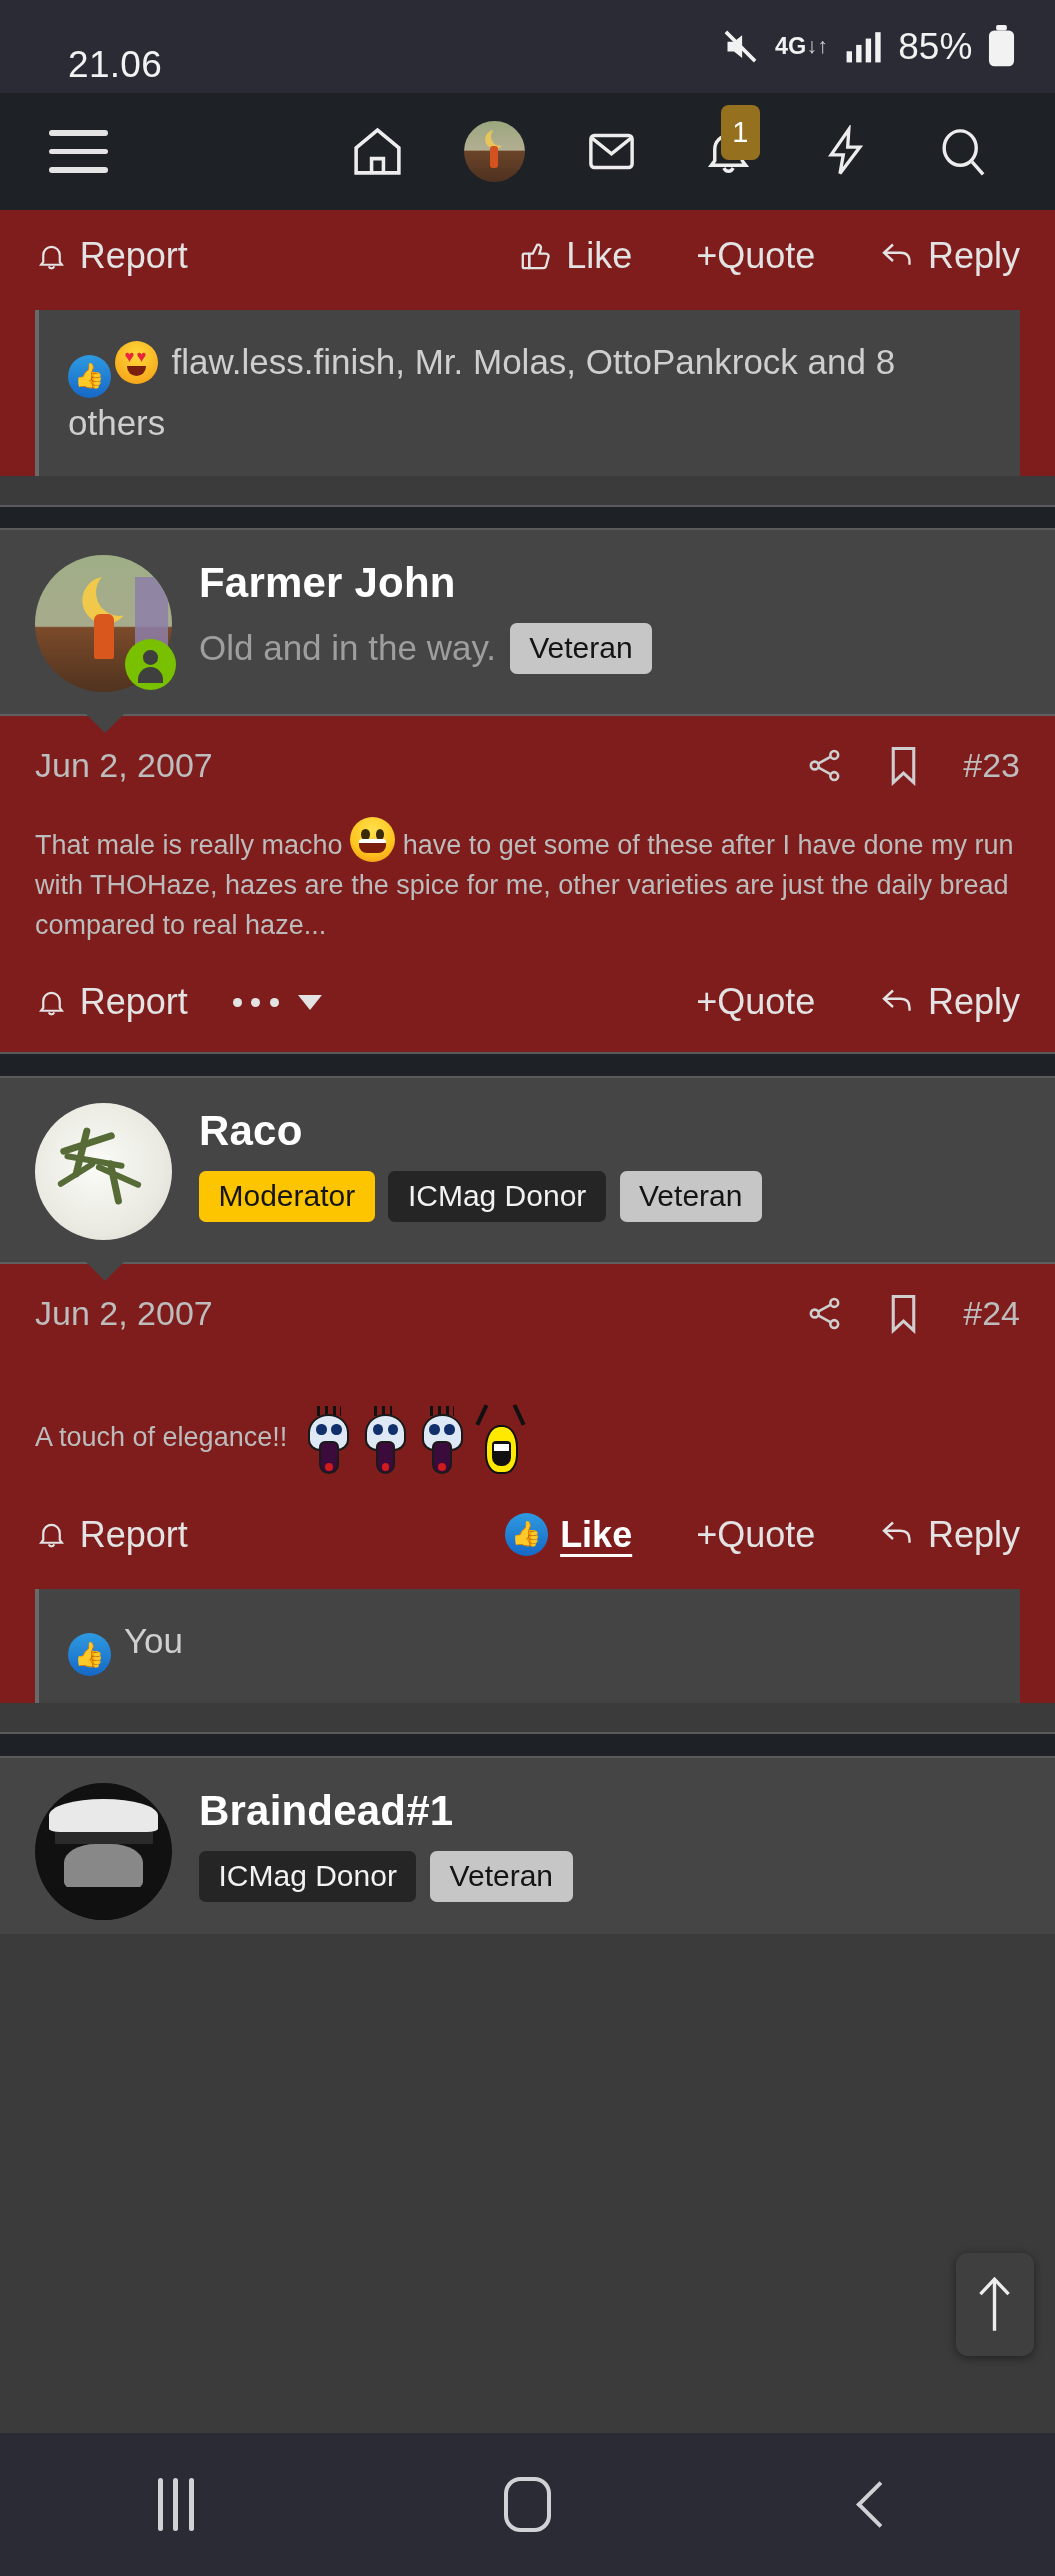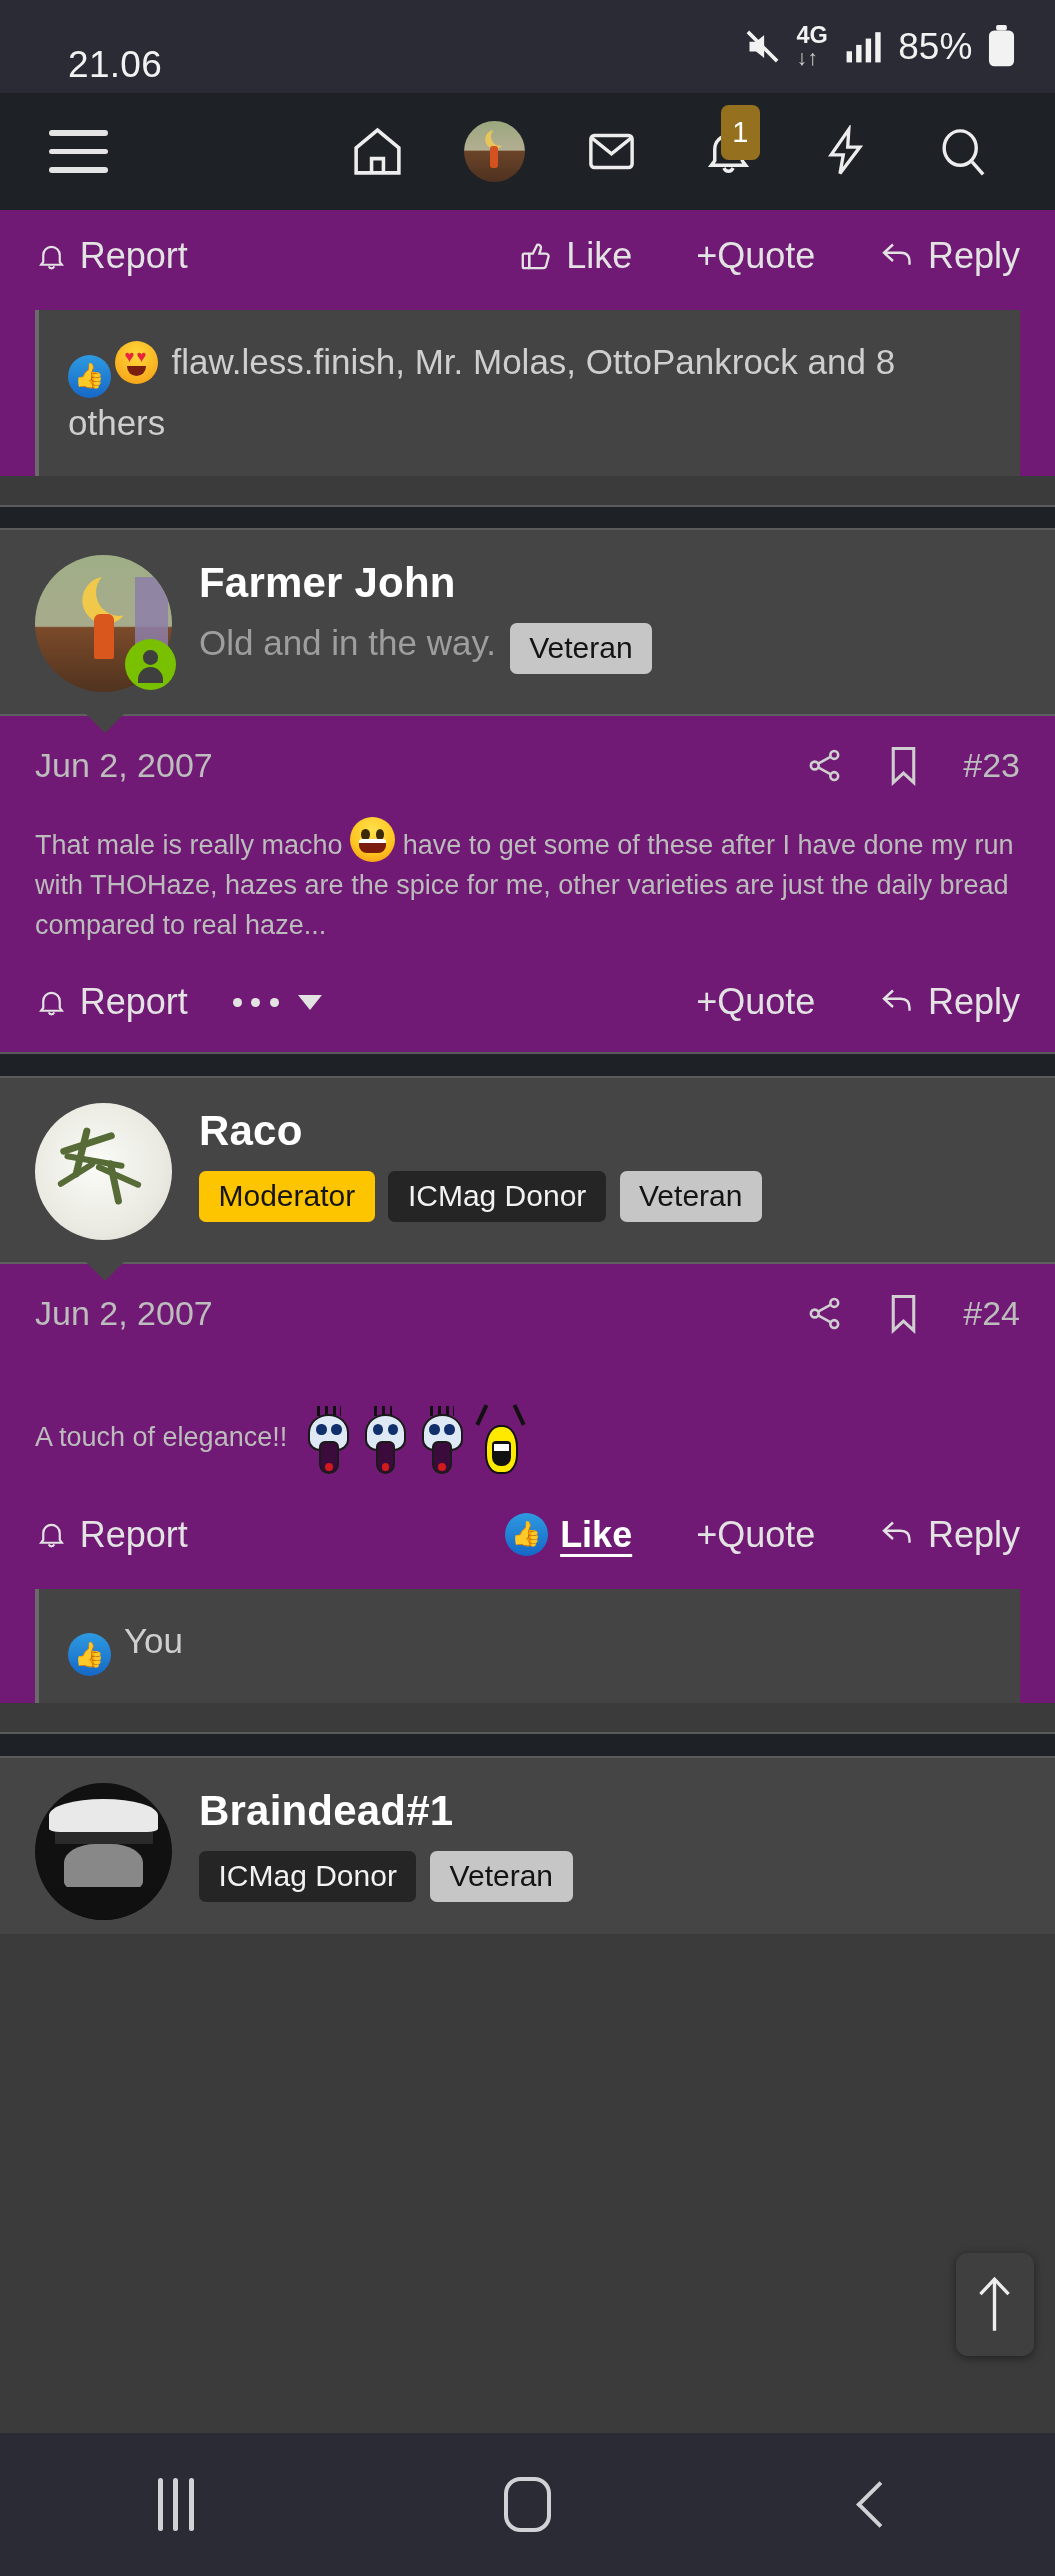--- a/index.html
+++ b/index.html
@@ -77,28 +77,28 @@
   }
   .online::before { content:""; width:14.7px; height:14.7px; border-radius:50%; background:#3f3f3f; position:absolute; top:10.7px;}
   .online::after { content:""; width:25.4px; height:15.6px; border-radius:12.7px 12.7px 0 0; background:#3f3f3f; position:absolute; bottom:7.8px;}
   .notch {
     position: absolute; left: 84px; bottom: -19.5px; width: 0; height: 0;
     border-left: 21.5px solid transparent; border-right: 21.5px solid transparent;
     border-top: 21.5px solid #454545; z-index: 3;
   }
   .uinfo { flex: 1; min-width: 0; padding-top: 3.9px; }
   .uname { font-size: 42px; font-weight: bold; color: #ffffff; letter-spacing: 0.2px; }
-  .meta-row { display: flex; flex-wrap: wrap; align-items: flex-start; gap: 13.7px; margin-top: 15.6px; }
+  .meta-row { display: flex; flex-wrap: wrap; align-items: center; gap: 13.7px; margin-top: 15.6px; }
   .utitle { font-size: 35px; color: #9e9e9e; }
   .tag { font-size: 30px; padding: 10.7px 19.5px; border-radius: 6.8px; white-space: nowrap; line-height: 1; }
   .tag-veteran { background: #c6c6c6; color: #141414; }
   .tag-mod { background: #fdc400; color: #151515; font-weight: 500;}
   .tag-donor { background: #252525; color: #f2f2f2; }
 
-  .post-body { background: #701a75; padding: 0 35px; }
+  .post-body { background: #7f1d1d; padding: 0 35px; }
   .date-row {
     display: flex; align-items: center; padding: 29px 0 25.4px 0;
   }
   .date-txt { font-size: 34px; color: #bdbdbd; }
   .date-actions { margin-left: auto; display: flex; align-items: center; gap: 43px; }
   .postno { font-size: 34px; color: #bdbdbd; }
   .ptext { font-size: 27px; line-height: 1.48; color: #bcbcbc; padding: 5.9px 0 9.8px 0; }
   .emoji-inline { display: inline-block; vertical-align: -7.8px; }
 
   .actions { display: flex; align-items: center; padding: 25.4px 0 29px 0; }
@@ -183,21 +183,21 @@
 
 <div class="screen">
 
   <div class="statusbar">
     <div class="status-time">21.06</div>
     <div class="status-right">
       <svg class="si" width="39" height="39" viewBox="0 0 24 24">
         <path d="M4 9v6h4l5 4V5L8 9H4z" fill="#f2f2f2"></path>
         <line x1="3" y1="3" x2="21" y2="21" stroke="#f2f2f2" stroke-width="2.2"></line>
       </svg>
-      <div style="display:flex;flex-direction:column;line-height:1;">
+      <div style="display:flex;align-items:center;line-height:1;">
         <span style="font-size:23.5px;font-weight:bold;color:#f2f2f2;">4G</span>
         <span style="font-size:21.5px;color:#cfcfcf;margin-top:1px;">↓↑</span>
       </div>
       <svg class="si" width="39" height="35" viewBox="0 0 24 22">
         <rect x="2" y="14" width="3.4" height="7" fill="#f2f2f2"></rect>
         <rect x="8" y="10" width="3.4" height="11" fill="#f2f2f2"></rect>
         <rect x="14" y="6" width="3.4" height="15" fill="#f2f2f2"></rect>
         <rect x="20" y="2" width="3.4" height="19" fill="#f2f2f2"></rect>
       </svg>
       <span class="battery-pct">85%</span>

